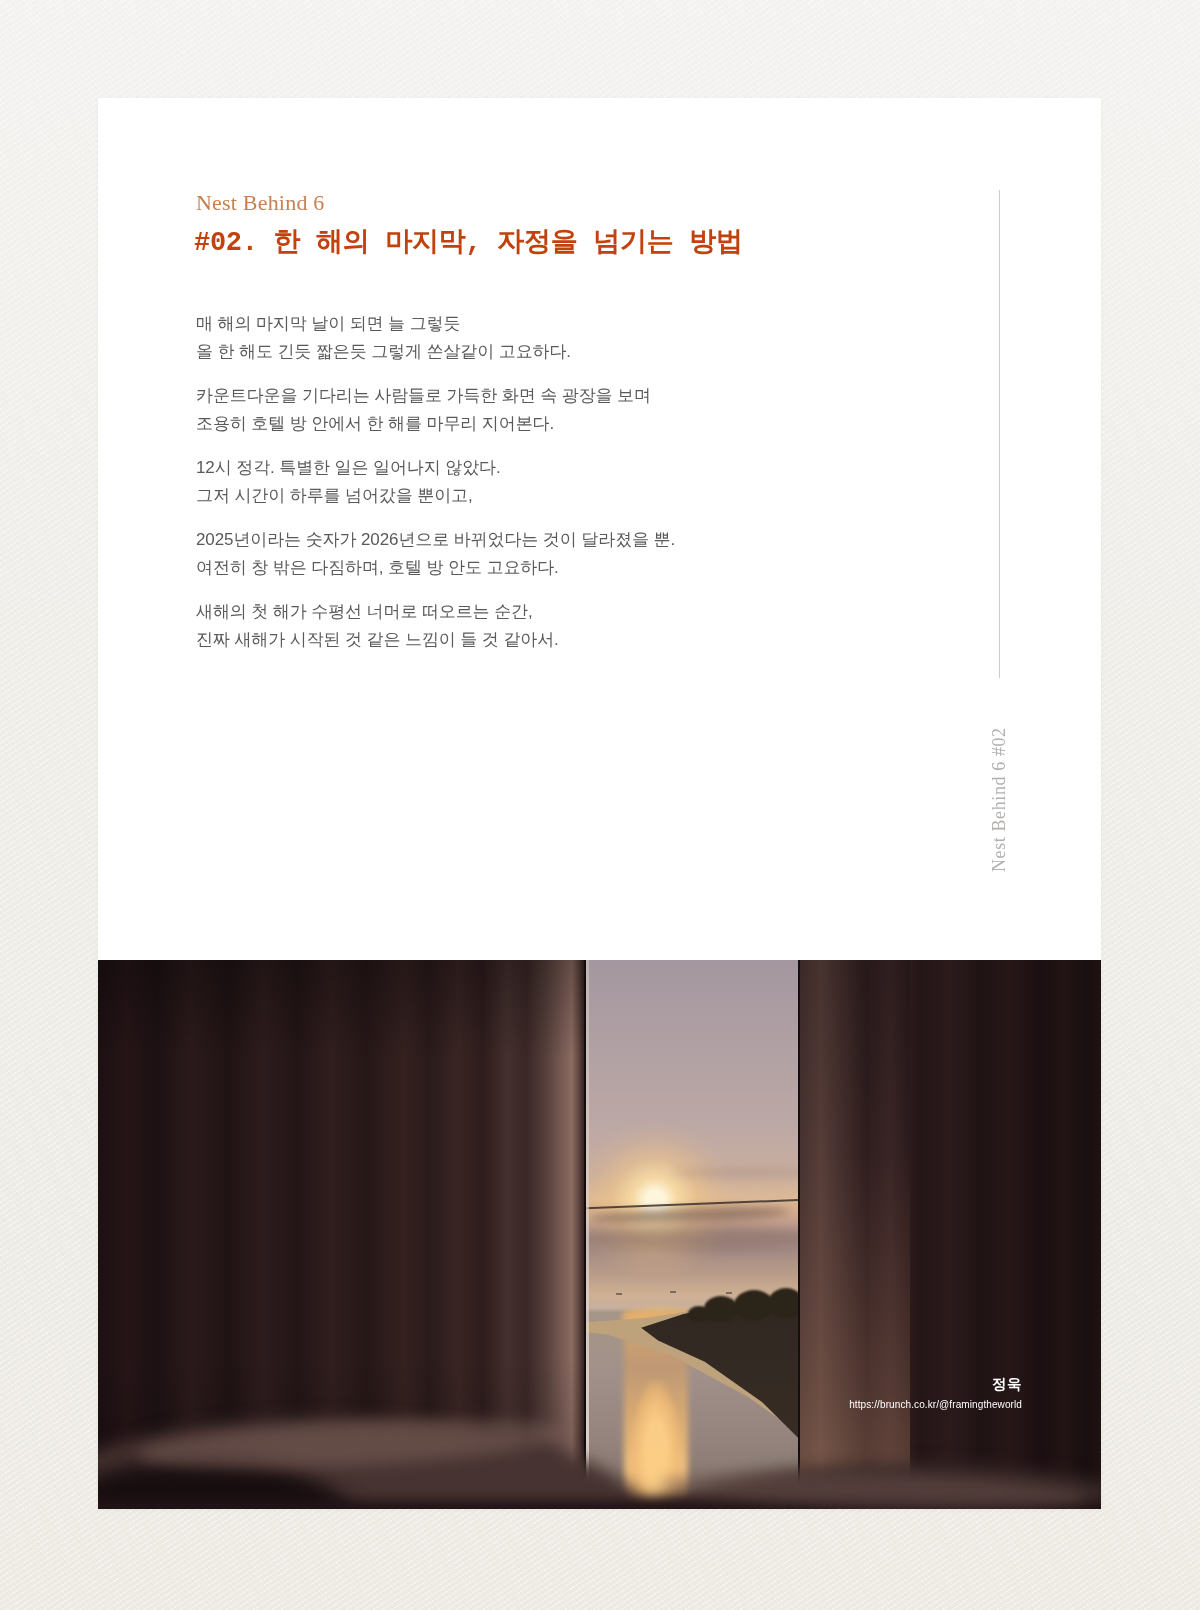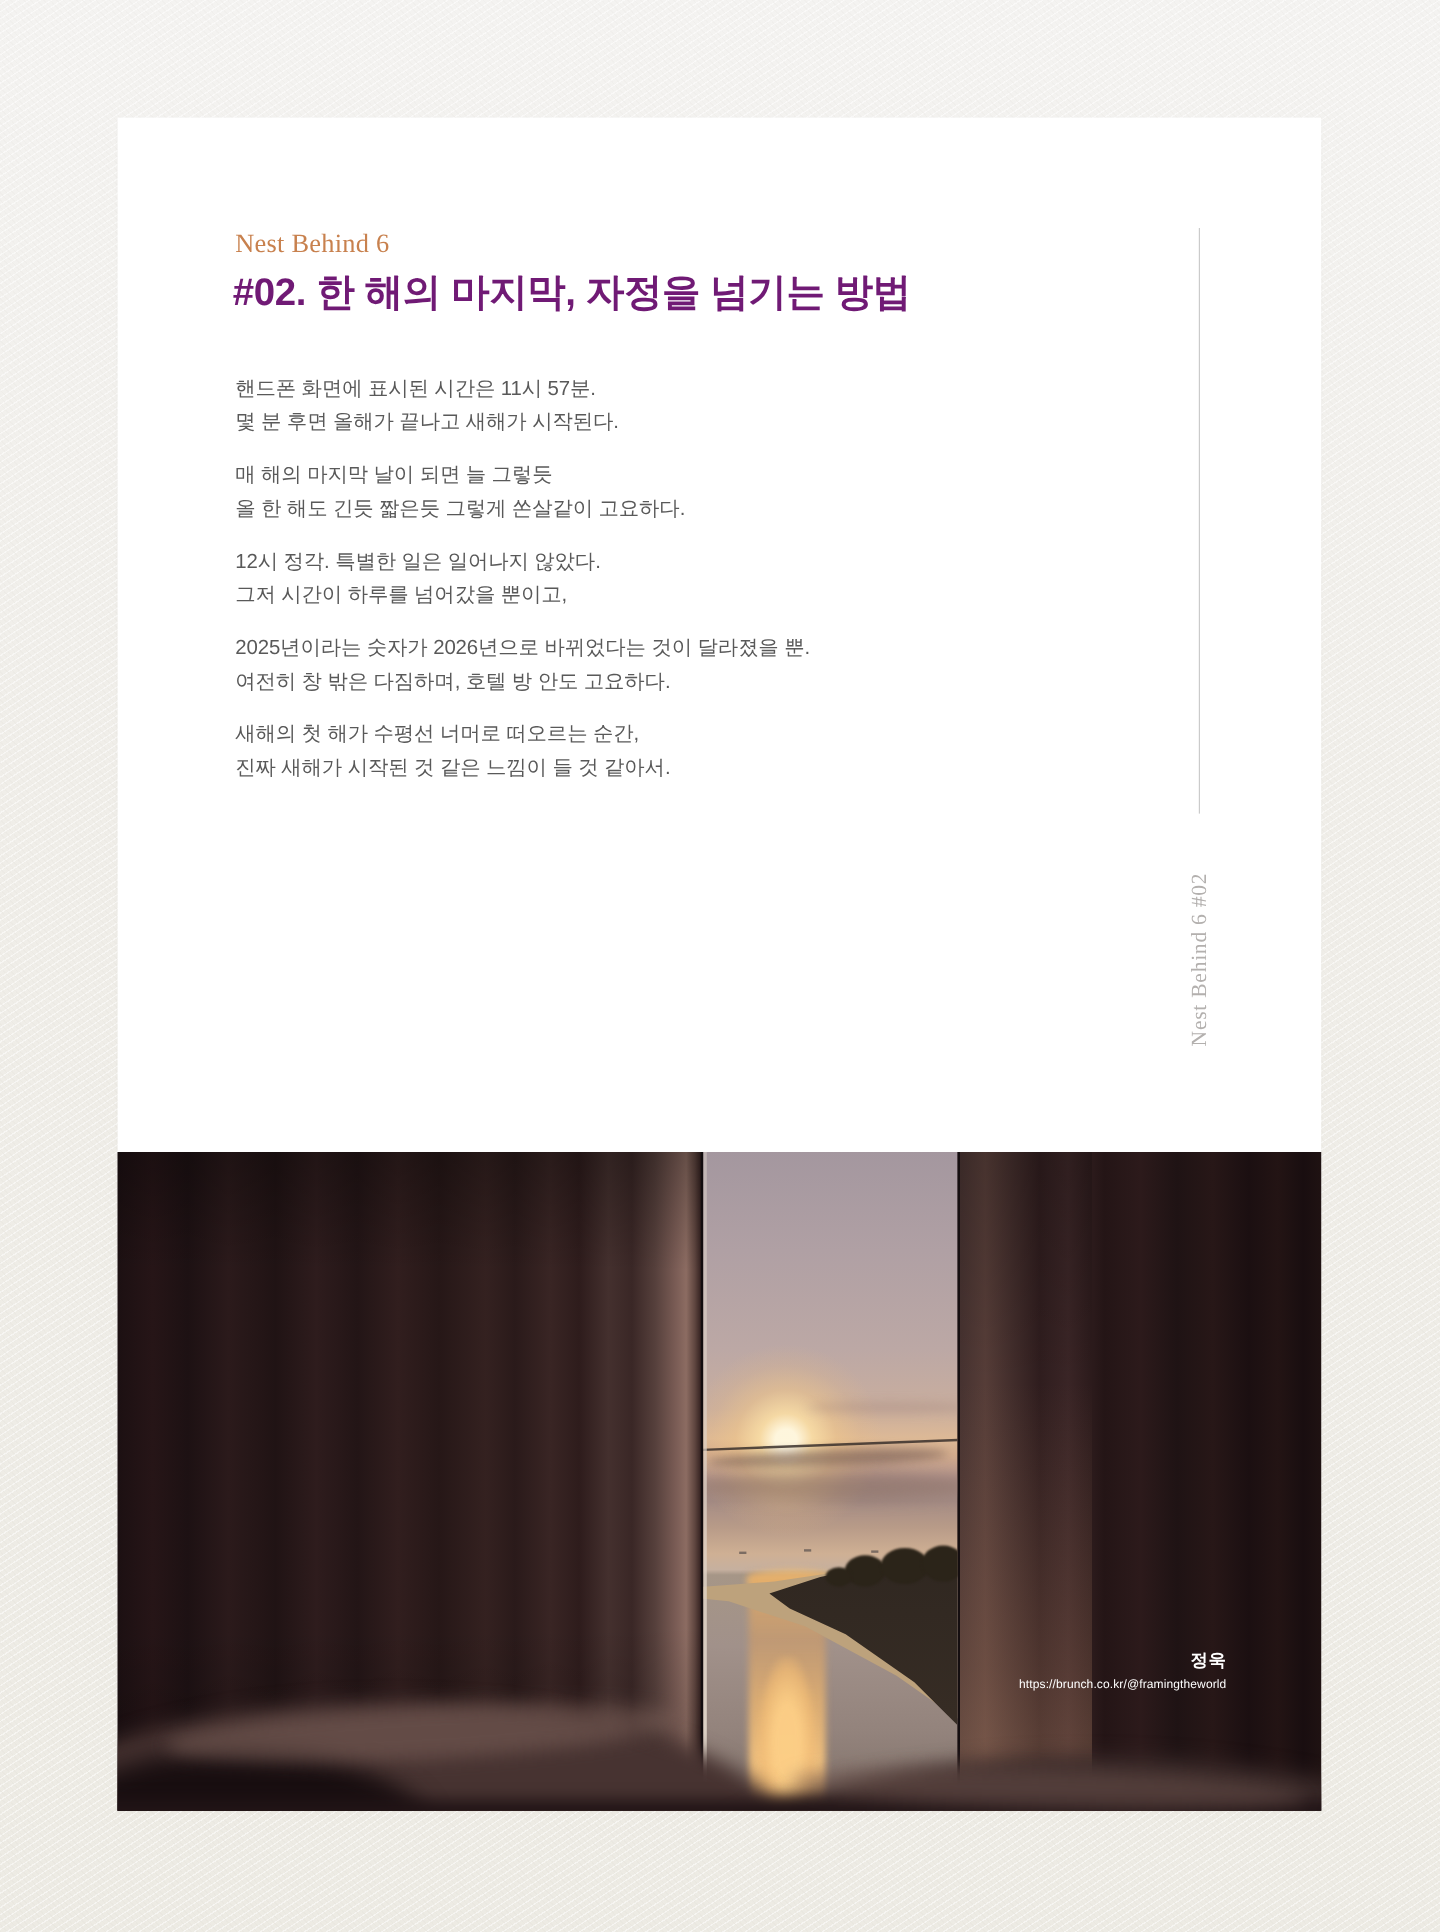--- a/index.html
+++ b/index.html
@@ -19,22 +19,22 @@
     background:#ffffff;
     box-shadow:0 1px 4px rgba(0,0,0,0.04);
   }
   .series-label {
     position:absolute; left:98px; top:92px;
     font-family:"Liberation Serif","DejaVu Serif",serif;
     font-size:22px; line-height:26px; color:#c8814e; letter-spacing:0.2px;
   }
   .title {
     position:absolute; left:96px; top:126px;
-    font-size:32px; line-height:38px; font-weight:700; color:#701a75;
-    letter-spacing:-0.3px; white-space:nowrap;
+    font-size:27px; line-height:38px; font-weight:700; color:#c2410c;
+    letter-spacing:-0.3px; white-space:nowrap;font-family:Liberation Mono, monospace;
   }
   .article { position:absolute; left:98px; top:212px; width:640px; }
   .article p {
     font-size:17px; line-height:28px; color:#595959;
     letter-spacing:-0.1px; white-space:pre-line; margin:0 0 16px 0;
   }
   .vrule {
     position:absolute; left:901px; top:92px; width:1px; height:488px;
     background:#cbcbcb;
   }
@@ -153,24 +153,24 @@
 </style>
 </head>
 <body>
 
 <div class="card">
 
   <div class="series-label">Nest Behind 6</div>
   <h1 class="title">#02. 한 해의 마지막, 자정을 넘기는 방법</h1>
 
   <div class="article">
-    <p>핸드폰 화면에 표시된 시간은 11시 57분.
-몇 분 후면 올해가 끝나고 새해가 시작된다.</p>
     <p>매 해의 마지막 날이 되면 늘 그렇듯
 올 한 해도 긴듯 짧은듯 그렇게 쏜살같이 고요하다.</p>
+    <p>카운트다운을 기다리는 사람들로 가득한 화면 속 광장을 보며
+조용히 호텔 방 안에서 한 해를 마무리 지어본다.</p>
     <p>12시 정각. 특별한 일은 일어나지 않았다.
 그저 시간이 하루를 넘어갔을 뿐이고,</p>
     <p>2025년이라는 숫자가 2026년으로 바뀌었다는 것이 달라졌을 뿐.
 여전히 창 밖은 다짐하며, 호텔 방 안도 고요하다.</p>
     <p>새해의 첫 해가 수평선 너머로 떠오르는 순간,
 진짜 새해가 시작된 것 같은 느낌이 들 것 같아서.</p>
   </div>
 
   <div class="vrule"></div>
   <div class="vertical-caption">Nest Behind 6  #02</div>

